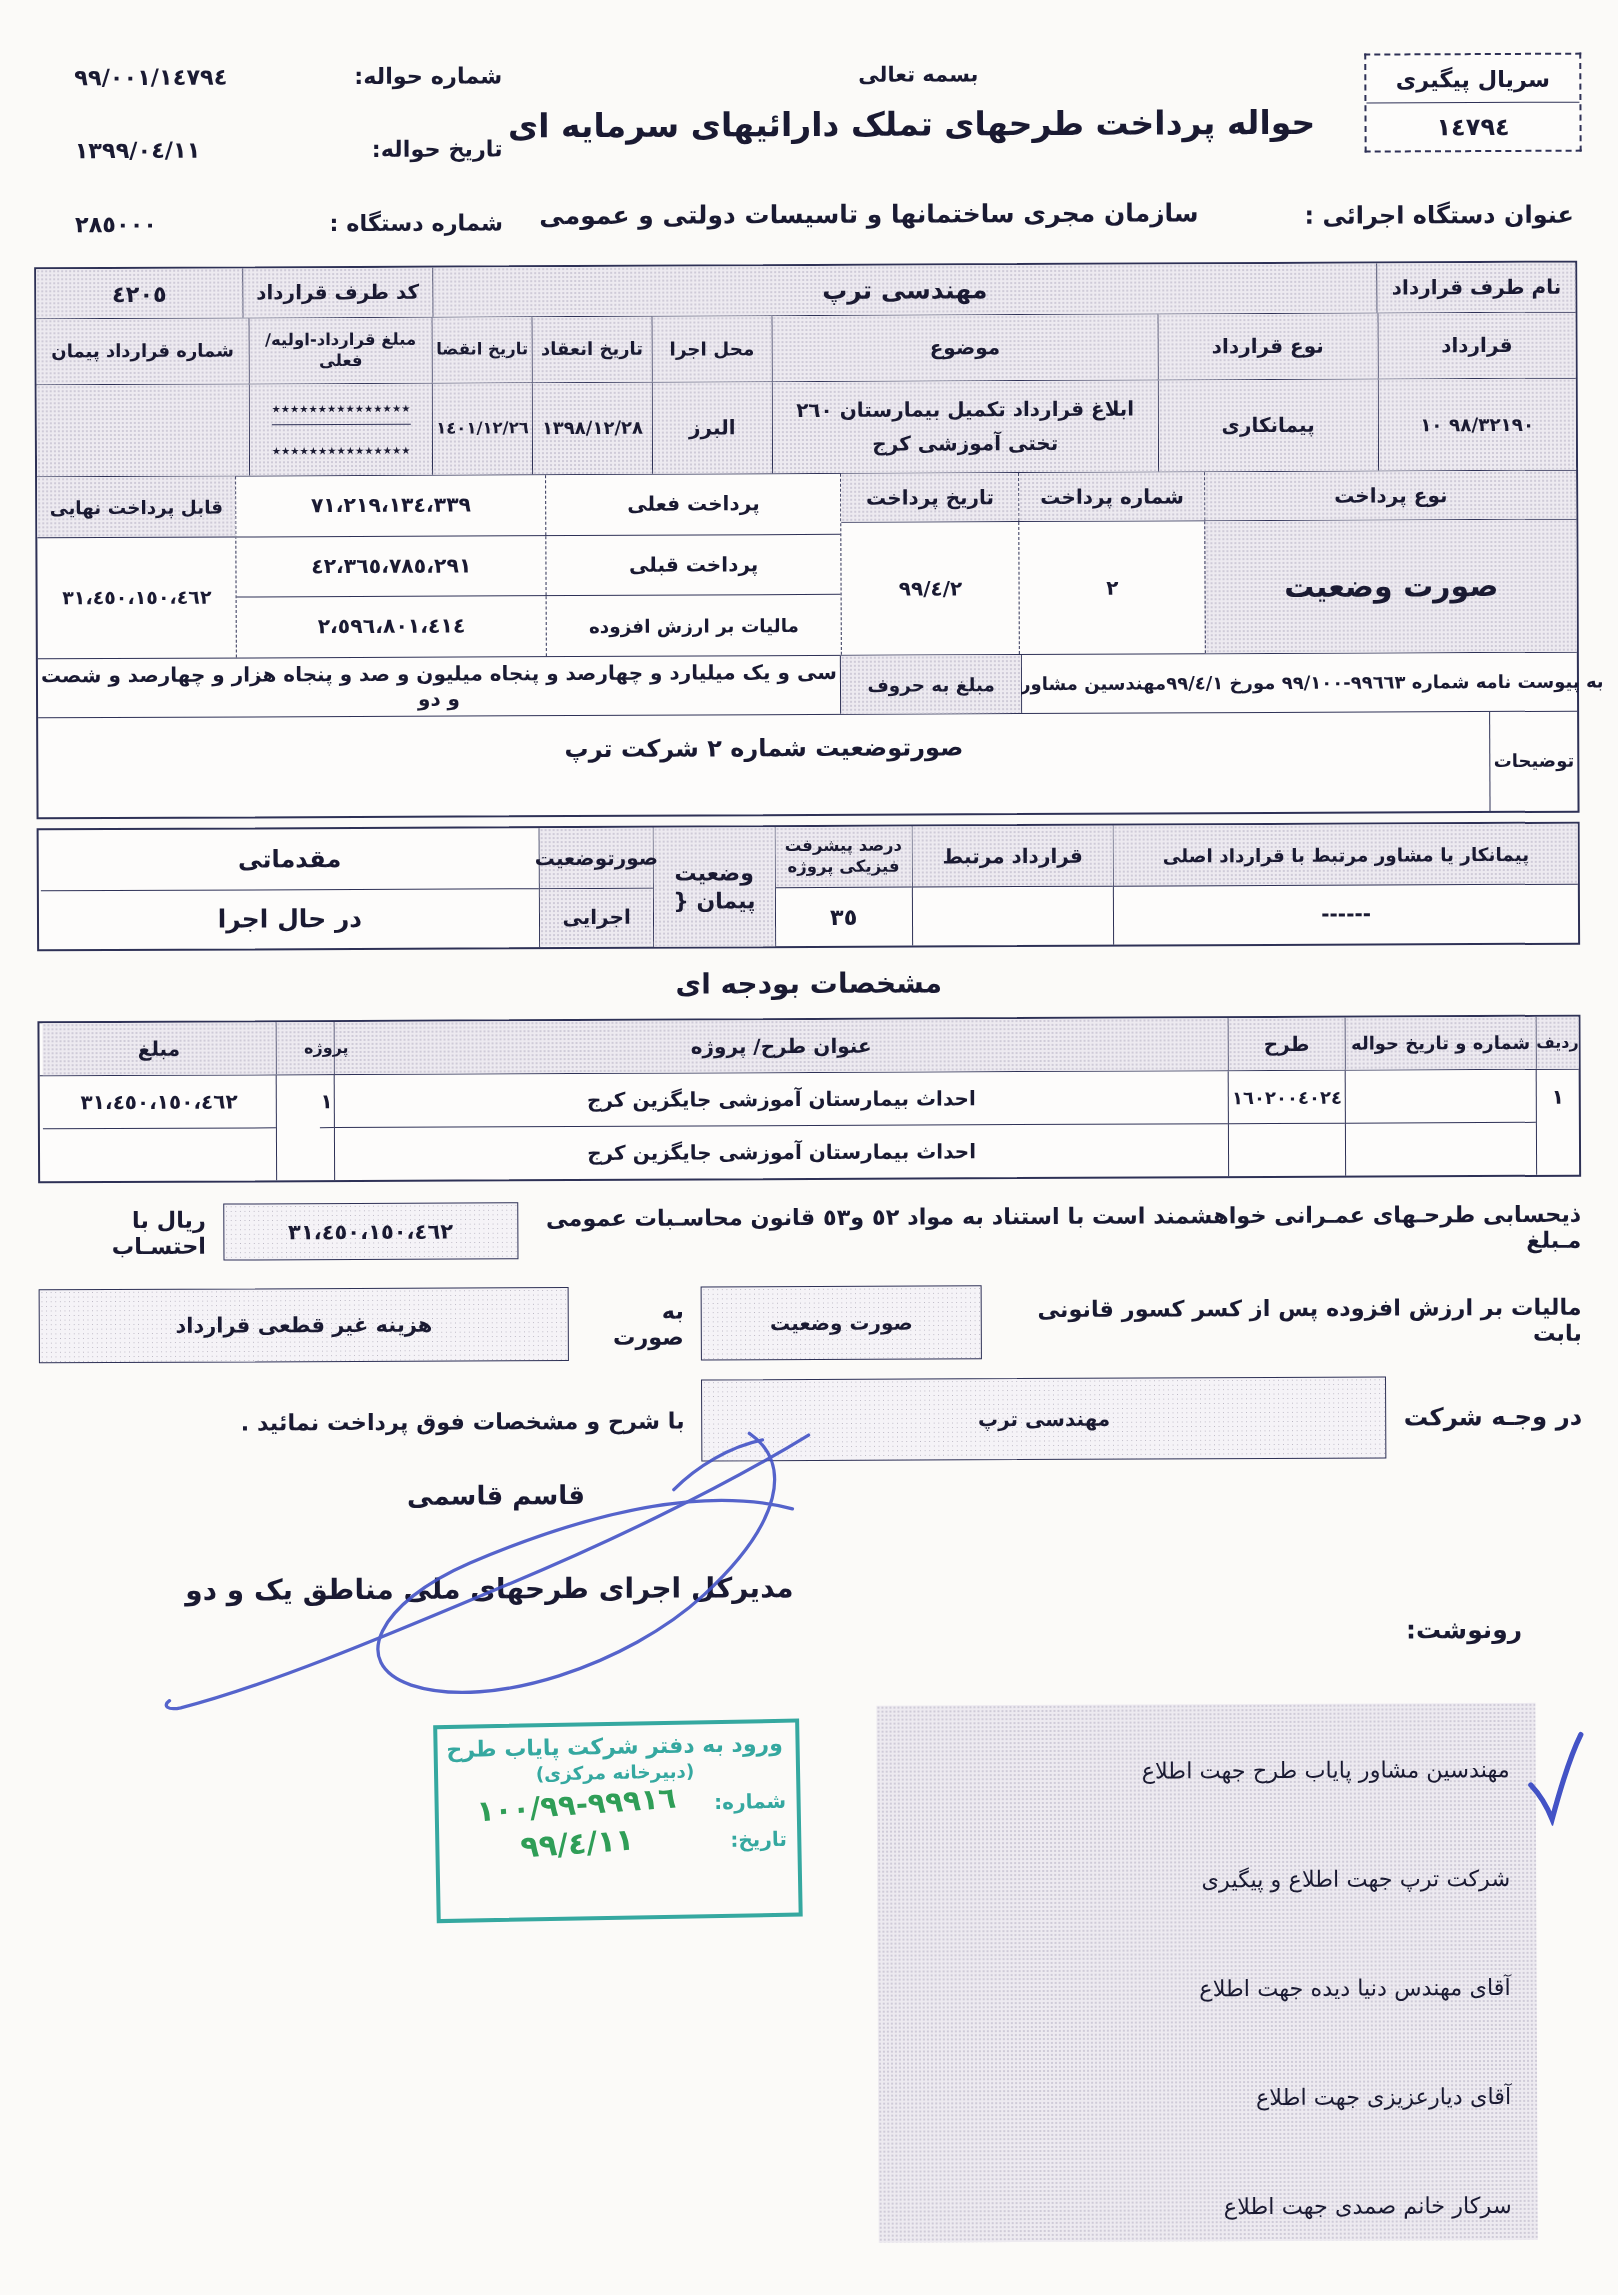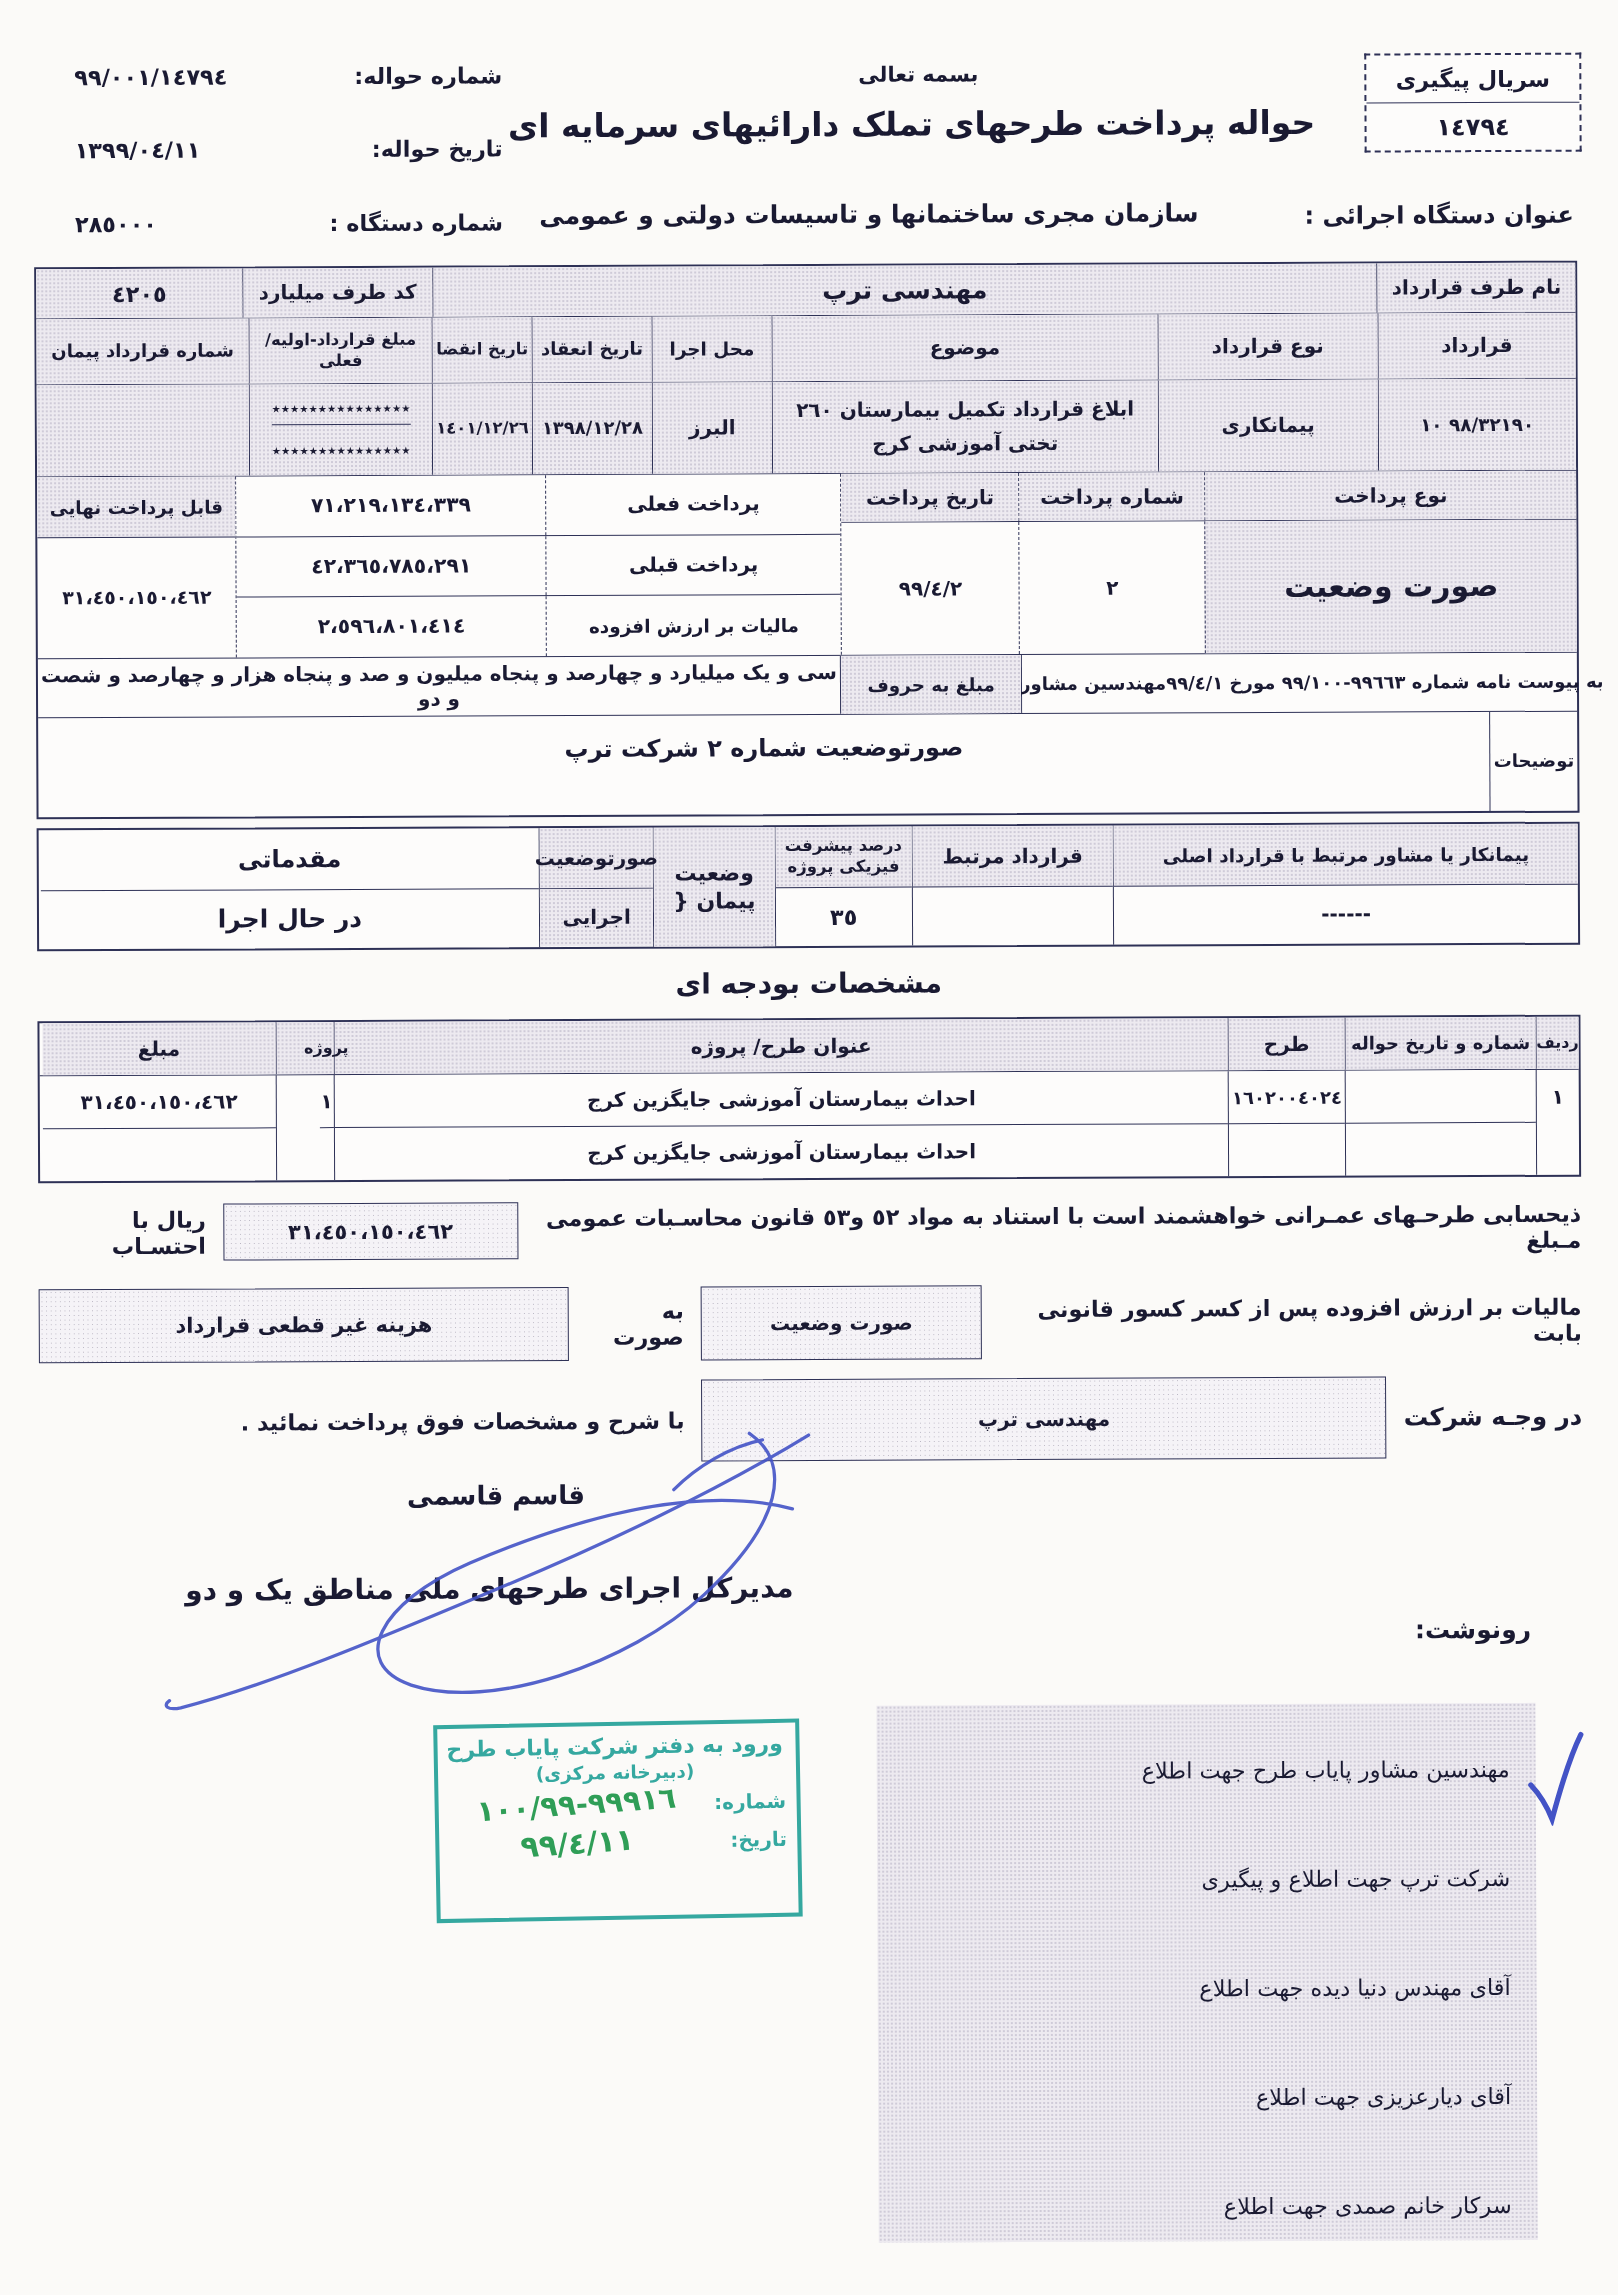--- a/index.html
+++ b/index.html
@@ -118,21 +118,21 @@
   .db1{width:310px;height:57px;}
   .db2a{width:290px;height:74px;font-size:20px;}
   .db2b{width:547px;height:74px;}
   .db3{width:685px;height:82px;font-size:20px;}
   .bl3 .lead{font-size:24.4px;}
   
   .sig-name{position:absolute;top:1479px;left:198px;width:593px;text-align:center;font-size:26px;font-weight:700;}
   .sig-title{position:absolute;top:1571px;left:158px;width:659px;text-align:center;font-size:28px;font-weight:700;}
   .sig-svg{position:absolute;top:1410px;left:99px;width:758px;height:303px;}
   
-  .copies-label{position:absolute;top:1618px;right:90px;font-size:25px;font-weight:700;}
+  .copies-label{position:absolute;top:1618px;right:99px;font-size:25px;font-weight:700;}
   .copies-box{
     position:absolute;top:1706px;right:86px;width:659px;height:537px;
     display:flex;flex-direction:column;row-gap:83px;padding:53px 26px 0 13px;
   }
   .copy-item{text-align:right;font-size:22.4px;font-weight:400;}
   .check-svg{position:absolute;top:1730px;right:36px;width:63px;height:99px;}
   
   .stamp{
     position:absolute;top:1721px;left:432px;width:366px;height:198px;
     border:4px solid var(--stamp-teal);color:var(--stamp-teal);
@@ -173,21 +173,21 @@
   <div class="hfield" style="top:208px;">
     <span>شماره دستگاه :</span>
     <span class="hv">٢٨٥٠٠٠</span>
   </div>
 
   <div class="t1">
 
     <div class="row hr1 bb">
       <div class="c w-nam halftone">نام طرف قرارداد</div>
       <div class="c w-torp halftone" style="font-size:25px;">مهندسی ترپ</div>
-      <div class="c w-kod halftone">کد طرف میلیارد</div>
+      <div class="c w-kod halftone">کد طرف قرارداد</div>
       <div class="c w-4205 halftone" style="font-size:22.4px;">٤٢٠٥</div>
     </div>
 
     <div class="row hr2 bb">
       <div class="c w-qar halftone">قرارداد</div>
       <div class="c w-no3 halftone">نوع قرارداد</div>
       <div class="c w-moz halftone">موضوع</div>
       <div class="c w-mah halftone fs28">محل اجرا</div>
       <div class="c w-ene halftone fs27">تاریخ انعقاد</div>
       <div class="c w-enq halftone fs25">تاریخ انقضا</div>

